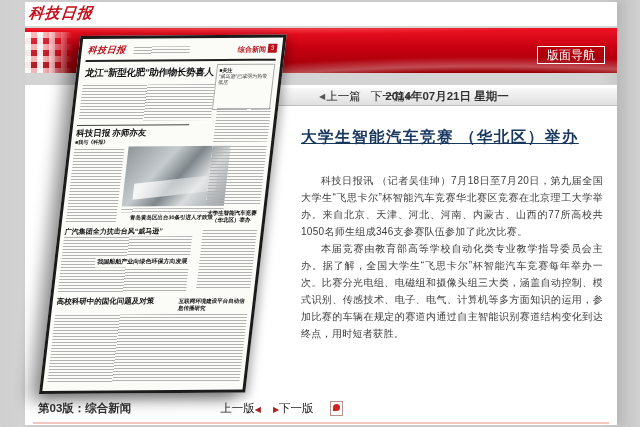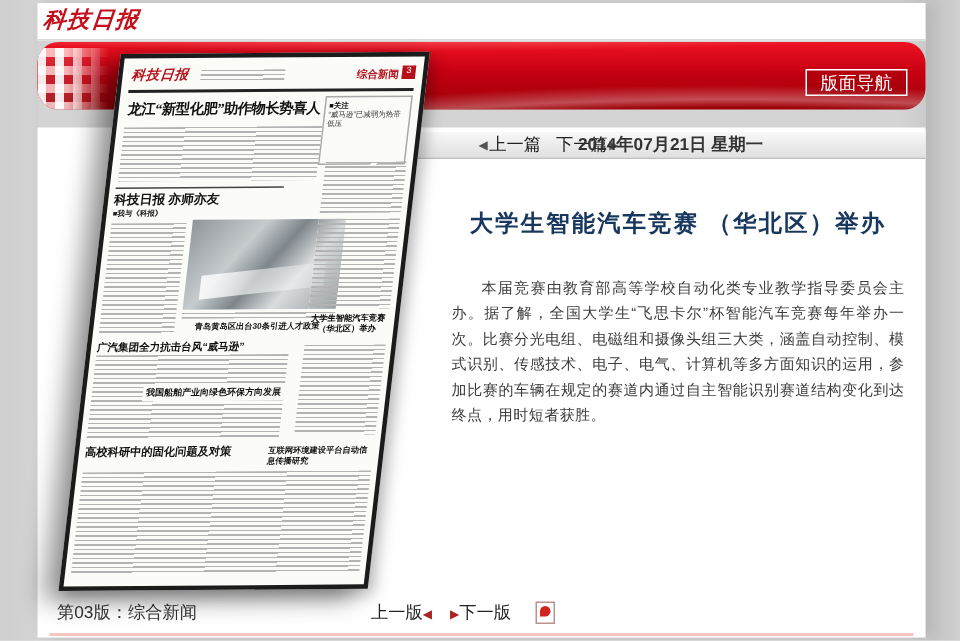--- a/index.html
+++ b/index.html
@@ -4,21 +4,21 @@
 <style>
   html,body{margin:0;padding:0;width:640px;height:427px;overflow:hidden;
     font-family:"Liberation Sans","DejaVu Sans",sans-serif;background:#d2d2d2;}
   .stage{position:relative;width:640px;height:427px;background:linear-gradient(90deg,#cfcfcf 0,#d4d4d4 30px,#d4d4d4 600px,#c6c6c6 625px,#d0d0d0 640px);}
   .content{position:absolute;left:25px;top:2px;width:592px;height:423px;box-shadow:4px 0 8px rgba(0,0,0,.10);}
   
   .topstrip{position:absolute;left:0;top:0;width:100%;height:24px;background:#fff;border-bottom:1px solid #d9d9d9;}
   .site-logo{position:absolute;left:4px;top:2px;font:italic bold 15px "Liberation Serif",serif;color:#c3101c;letter-spacing:1px;transform:skewX(-6deg);}
   
   .banner{position:absolute;left:0;top:26px;width:100%;height:45px;
-    background:linear-gradient(180deg,#ee1222 0%,#c60011 45%,#9c0007 100%);overflow:hidden;border-radius:14px;}
+    background:linear-gradient(180deg,#ee1222 0%,#c60011 45%,#9c0007 100%);overflow:hidden;}
   .banner::before{content:"";position:absolute;inset:0;
     background:radial-gradient(130% 95% at 40% -45%,rgba(255,255,255,.65) 30%,rgba(255,170,170,.30) 46%,rgba(255,255,255,0) 62%);}
   .banner::after{content:"";position:absolute;inset:0;
     background:radial-gradient(95% 150% at 78% 175%,rgba(255,255,255,0) 52%,rgba(255,255,255,.30) 60%,rgba(255,255,255,0) 74%);}
   .mosaic{position:absolute;left:0;top:4px;width:48px;height:48px;
     background-image:repeating-linear-gradient(to right,rgba(255,255,255,.9) 0 6px,rgba(255,255,255,0) 6px 12px),
                      repeating-linear-gradient(to bottom,rgba(255,214,214,.85) 0 6px,rgba(255,255,255,.12) 6px 12px);
     -webkit-mask-image:linear-gradient(to right,#000 40%,transparent);mask-image:linear-gradient(to right,#000 40%,transparent);}
   .nav-btn{position:absolute;right:12px;bottom:9px;z-index:3;border:1px solid #fff;color:#fff;
     font-size:12px;line-height:14px;padding:1px 9px;background:rgba(150,0,5,.35);cursor:pointer;}
@@ -28,26 +28,26 @@
     background:linear-gradient(180deg,#f8f8f8,#e0e0e0);border-top:1px solid #fff;border-bottom:1px solid #bfbfbf;
     font-size:11.5px;color:#222;}
   .tb-left{display:flex;gap:10px;margin-left:42px;}
   .tb-item{cursor:pointer;display:flex;align-items:center;gap:1px;}
   .tb-arrow{font-size:8px;color:#555;}
   .tb-date{position:absolute;left:0;right:0;text-align:center;font-weight:bold;color:#333;pointer-events:none;}
   .tb-right{margin-left:auto;display:flex;gap:9px;margin-right:8px;position:relative;z-index:2;background:inherit;}
   .tb-ico{font-size:12px;color:#333;}
   
   .article{position:absolute;left:276px;right:14px;top:34px;}
-  .article h1{margin:20px 0 24px;text-align:center;font-size:15.5px;letter-spacing:1.5px;color:#17375e;font-weight:bold;}
+  .article h1{margin:8px 0 24px;font-size:15.5px;letter-spacing:1.5px;color:#17375e;font-weight:bold;text-decoration:underline;}
   .article p{margin:0;font-size:10px;line-height:17px;color:#3c3c3c;text-align:justify;text-indent:2em;letter-spacing:.3px;}
   
   .bottombar{position:absolute;left:13px;right:13px;bottom:9px;height:16px;display:flex;align-items:center;font-size:11.5px;color:#222;}
-  .page-label{font-weight:normal;color:#333;}
-  .version-nav{margin-left:116px;display:flex;gap:12px;}
+  .page-label{font-weight:bold;color:#333;}
+  .version-nav{margin-left:89px;display:flex;gap:12px;}
   .vn-item{cursor:pointer;}
   .vn-arrow{font-size:8px;color:#a22;}
   .pdf{margin-left:16px;width:11px;height:13px;background:#fff;border:1px solid #b9928e;position:relative;cursor:pointer;}
   .pdf::after{content:"";position:absolute;left:2px;top:2px;width:7px;height:7px;background:#d2241e;border-radius:50% 50% 50% 0;}
   .pinkline{position:absolute;left:8px;right:8px;bottom:1px;height:2px;background:#f3c7bd;}
   
   .paper-wrap{position:absolute;left:14px;top:34px;width:206px;height:358px;
     transform:skewX(-7deg) rotate(-.4deg);transform-origin:0 100%;z-index:5;}
   .paper{width:200px;height:352px;background:#fbfbf8;border:3px solid #1b1b1b;
     box-shadow:-10px 7px 16px rgba(0,0,0,.40),4px 4px 10px rgba(0,0,0,.25);position:relative;overflow:hidden;}
@@ -105,20 +105,21 @@
           <span class="tb-item">
               <span>下一篇</span>
               <span class="tb-arrow">▶</span>
             </span>
         </div>
         <span class="tb-date">2014年07月21日 星期一</span>
       </div>
 
       <div class="article">
         <h1>大学生智能汽车竞赛 （华北区）举办</h1>
+        <p>科技日报讯 （记者吴佳珅）7月18日至7月20日，第九届全国大学生“飞思卡尔”杯智能汽车竞赛华北赛区竞赛在北京理工大学举办。来自北京、天津、河北、河南、内蒙古、山西的77所高校共1050名师生组成346支参赛队伍参加了此次比赛。</p>
         <p>本届竞赛由教育部高等学校自动化类专业教学指导委员会主办。据了解，全国大学生“飞思卡尔”杯智能汽车竞赛每年举办一次。比赛分光电组、电磁组和摄像头组三大类，涵盖自动控制、模式识别、传感技术、电子、电气、计算机等多方面知识的运用，参加比赛的车辆在规定的赛道内通过自主智能识别赛道结构变化到达终点，用时短者获胜。</p>
       </div>
 
       <div class="bottombar">
         <span class="page-label">第03版：综合新闻</span>
         <div class="version-nav">
           <span class="vn-item"><span>上一版</span><span class="vn-arrow">◀</span></span>
           <span class="vn-item"><span class="vn-arrow">▶</span><span>下一版</span></span>
         </div>
         <span class="pdf"></span>

